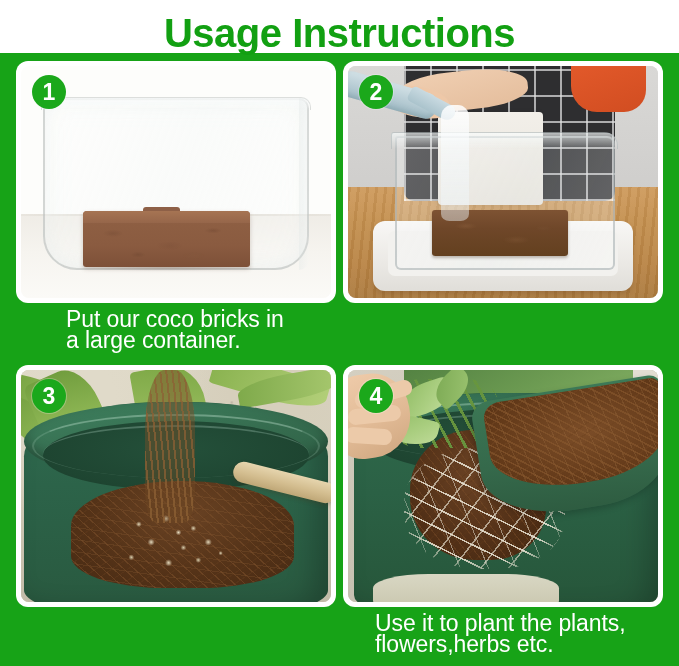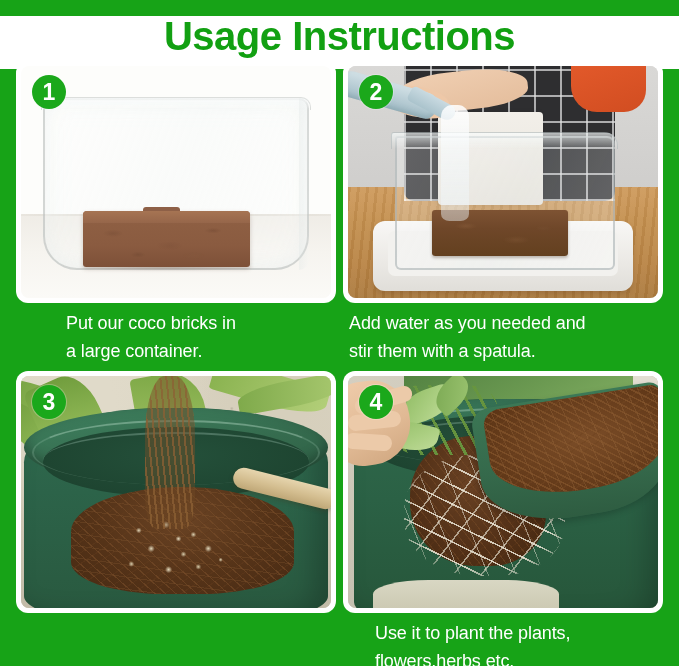--- a/index.html
+++ b/index.html
@@ -18,26 +18,26 @@
     position: relative;
     width: 679px;
     height: 666px;
     background: #17a317;
     overflow: hidden;
   }
 
   
   .title-band {
     position: absolute;
-    left: 0; top: 16px;
+    left: 0; top: 0;
     width: 679px;
     height: 53px;
     background: #ffffff;
     display: flex;
-    align-items: flex-start;
+    align-items: flex-end;
     justify-content: center;
   }
   .title-text {
     font-family: "Liberation Sans", sans-serif;
     font-size: 40px;
     font-weight: bold;
     color: #12a012;
     letter-spacing: -0.5px;
     line-height: 1;
     white-space: nowrap;
@@ -96,22 +96,22 @@
     font-weight: bold;
     line-height: 34px;
     text-align: center;
     z-index: 40;
     box-shadow: 0 0 0 1px rgba(255,255,255,0.25);
   }
 
   .caption {
     color: #ffffff;
     font-family: "Liberation Sans", sans-serif;
-    font-size: 18px;
-    line-height: 28px;
+    font-size: 23px;
+    line-height: 21px;
     padding: 6px 0 0 45px;
     white-space: pre-line;
     letter-spacing: -0.1px;
   }
   .step.s1 .caption { padding-left: 50px; }
   .step.s2 .caption { padding-left: 6px; }
   .step.s3 .caption { padding-left: 38px; }
   .step.s4 .caption { padding-left: 32px; }
 
   
@@ -583,22 +583,20 @@
           <div class="tray">
             <div class="tray-in"></div>
           </div>
           <div class="box"></div>
           <div class="box-top"></div>
           <div class="brick2"></div>
           <div class="pour"></div>
           <div class="badge">2</div>
         </div>
       </div>
-      <div class="caption">Add water as you needed and
-stir them with a spatula.</div>
     </div>
 
     <div class="step s3">
       <div class="photo-frame">
         <div class="photo p3">
           <div class="ground"></div>
           <div class="leaf lf1"></div>
           <div class="leaf lf2"></div>
           <div class="leaf lf3"></div>
           <div class="leaf lf4"></div>

